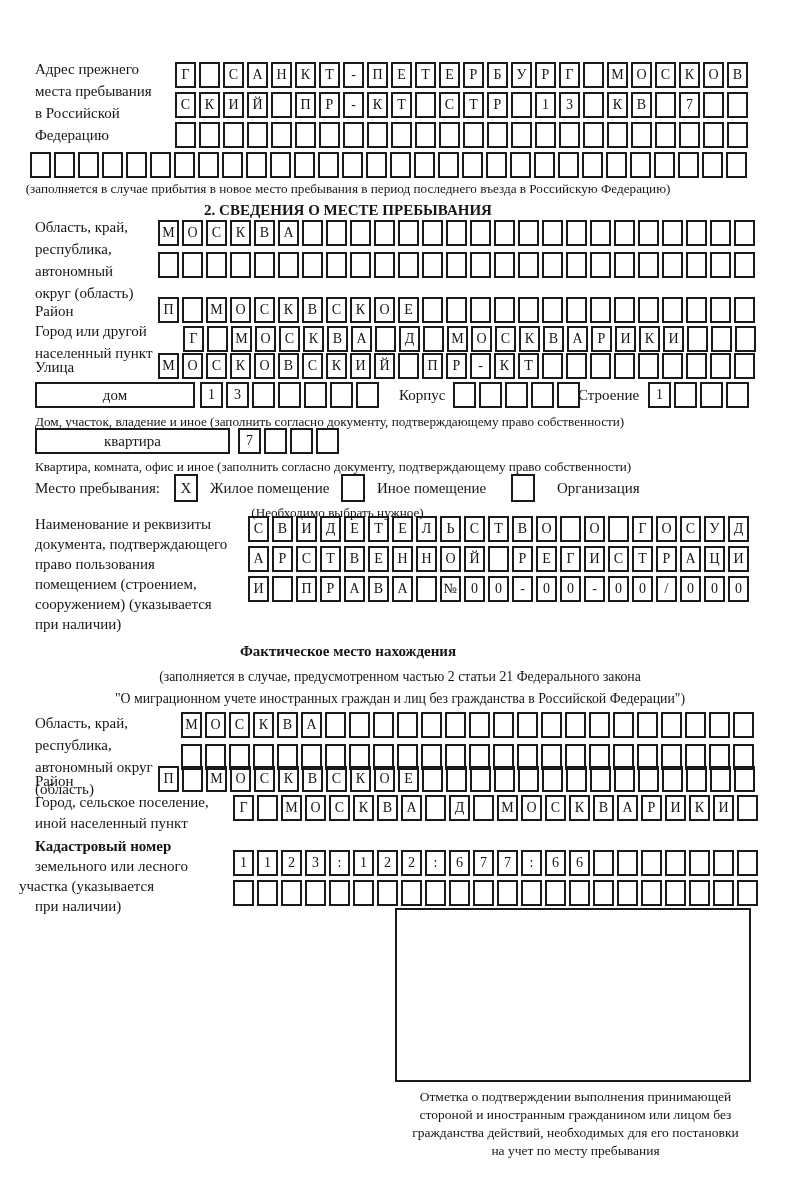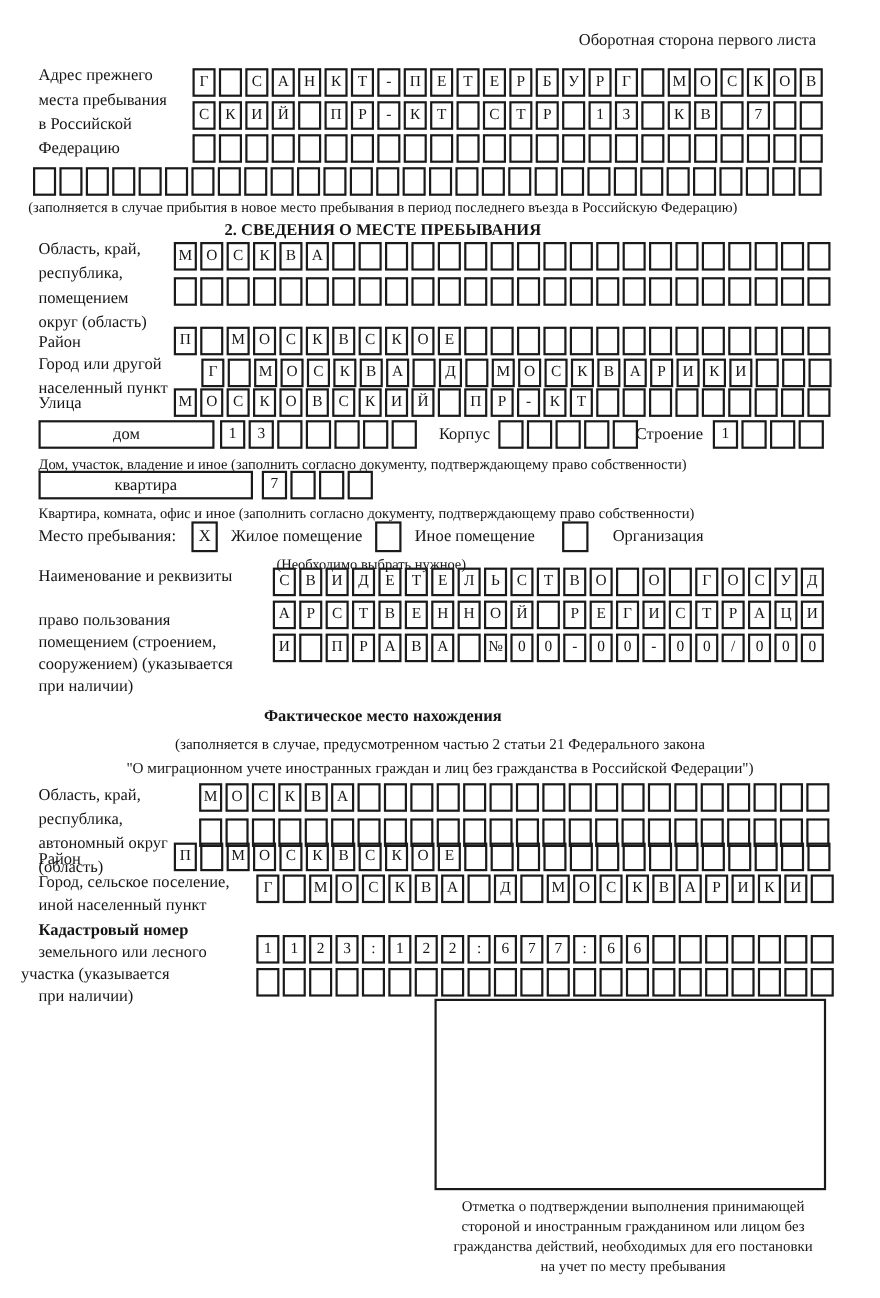--- a/index.html
+++ b/index.html
@@ -20,21 +20,20 @@
   .stampbox{position:absolute;left:395px;top:908px;width:352px;height:170px;border:2px solid #1a1a1a;}
   .stampcap{position:absolute;left:373px;top:1088px;width:405px;text-align:center;
         font-size:13.5px;line-height:18px;}
   .note2{position:absolute;left:0;width:800px;text-align:center;font-size:13.8px;}
 </style>
 </head>
 <body>
 
 <div id="page">
 
-  <div class="lbl" style="top:26px;left:0;width:742px;text-align:right;">Оборотная сторона первого листа</div>
 
   <div class="lbl" style="left:35px;top:58px;">Адрес прежнего</div>
   <div class="lbl" style="left:35px;top:80px;">места пребывания</div>
   <div class="lbl" style="left:35px;top:102px;">в Российской</div>
   <div class="lbl" style="left:35px;top:124px;">Федерацию</div>
 
   <div class="row" style="left:175px;top:62px;">
       <span class="cell">Г</span>
       <span class="cell"></span>
       <span class="cell">С</span>
@@ -144,21 +143,21 @@
       <span class="cell"></span>
       <span class="cell"></span>
     </div>
 
   <div class="cap center" style="top:180px;">(заполняется в случае прибытия в новое место пребывания в период последнего въезда в Российскую Федерацию)</div>
 
   <div class="lbl bold center" style="top:199px;">2. СВЕДЕНИЯ О МЕСТЕ ПРЕБЫВАНИЯ</div>
 
   <div class="lbl" style="left:35px;top:216px;">Область, край,</div>
   <div class="lbl" style="left:35px;top:238px;">республика,</div>
-  <div class="lbl" style="left:35px;top:260px;">помещением</div>
+  <div class="lbl" style="left:35px;top:260px;">автономный</div>
   <div class="lbl" style="left:35px;top:282px;">округ (область)</div>
   <div class="row" style="left:158px;top:220px;">
       <span class="cell">М</span>
       <span class="cell">О</span>
       <span class="cell">С</span>
       <span class="cell">К</span>
       <span class="cell">В</span>
       <span class="cell">А</span>
       <span class="cell"></span>
       <span class="cell"></span>
@@ -334,20 +333,21 @@
   <div class="lbl" style="left:35px;top:477px;">Место пребывания:</div>
   <div class="checkbox" style="left:174px;top:474px;">X</div>
   <div class="lbl" style="left:210px;top:477px;">Жилое помещение</div>
   <div class="checkbox" style="left:341px;top:474px;"></div>
   <div class="lbl" style="left:377px;top:477px;">Иное помещение</div>
   <div class="checkbox" style="left:511px;top:474px;"></div>
   <div class="lbl" style="left:557px;top:477px;">Организация</div>
   <div class="cap" style="left:160px;top:504px;width:355px;text-align:center;">(Необходимо выбрать нужное)</div>
 
   <div class="lbl" style="left:35px;top:514px;line-height:20px;">Наименование и реквизиты</div>
+  <div class="lbl" style="left:35px;top:534px;line-height:20px;">документа, подтверждающего</div>
   <div class="lbl" style="left:35px;top:554px;line-height:20px;">право пользования</div>
   <div class="lbl" style="left:35px;top:574px;line-height:20px;">помещением (строением,</div>
   <div class="lbl" style="left:35px;top:594px;line-height:20px;">сооружением) (указывается</div>
   <div class="lbl" style="left:35px;top:614px;line-height:20px;">при наличии)</div>
   <div class="row" style="left:248px;top:516px;">
       <span class="cell">С</span>
       <span class="cell">В</span>
       <span class="cell">И</span>
       <span class="cell">Д</span>
       <span class="cell">Е</span>

